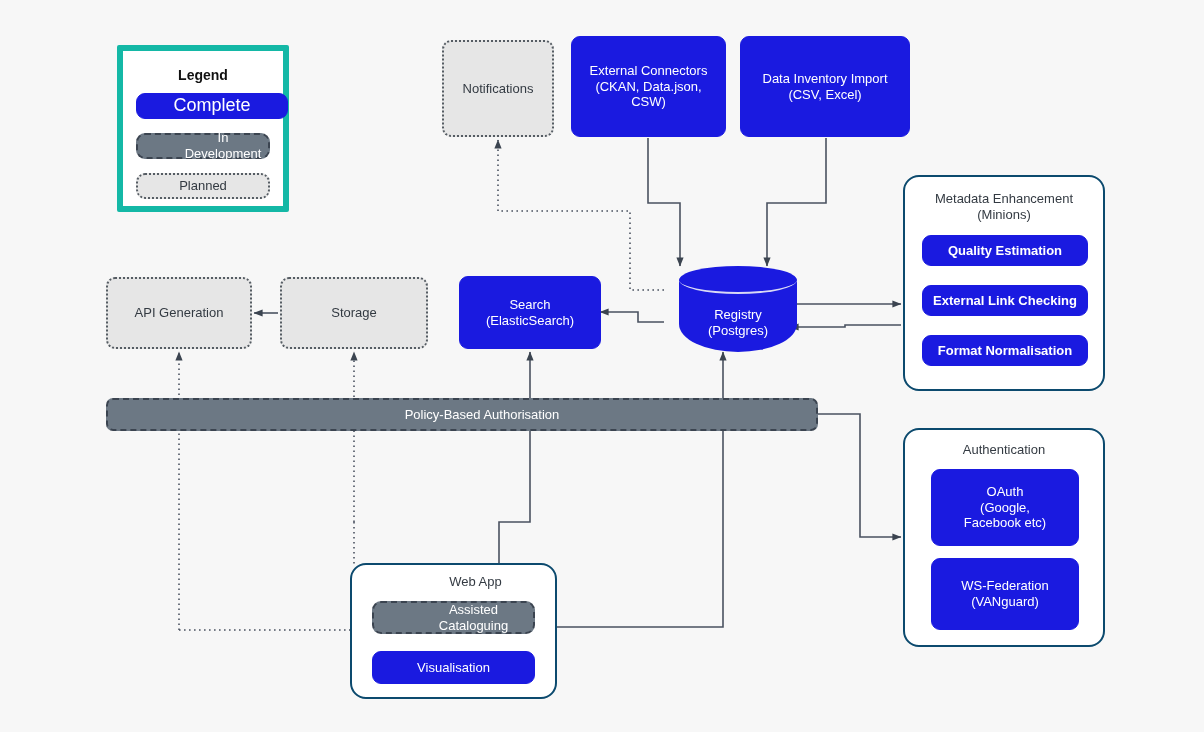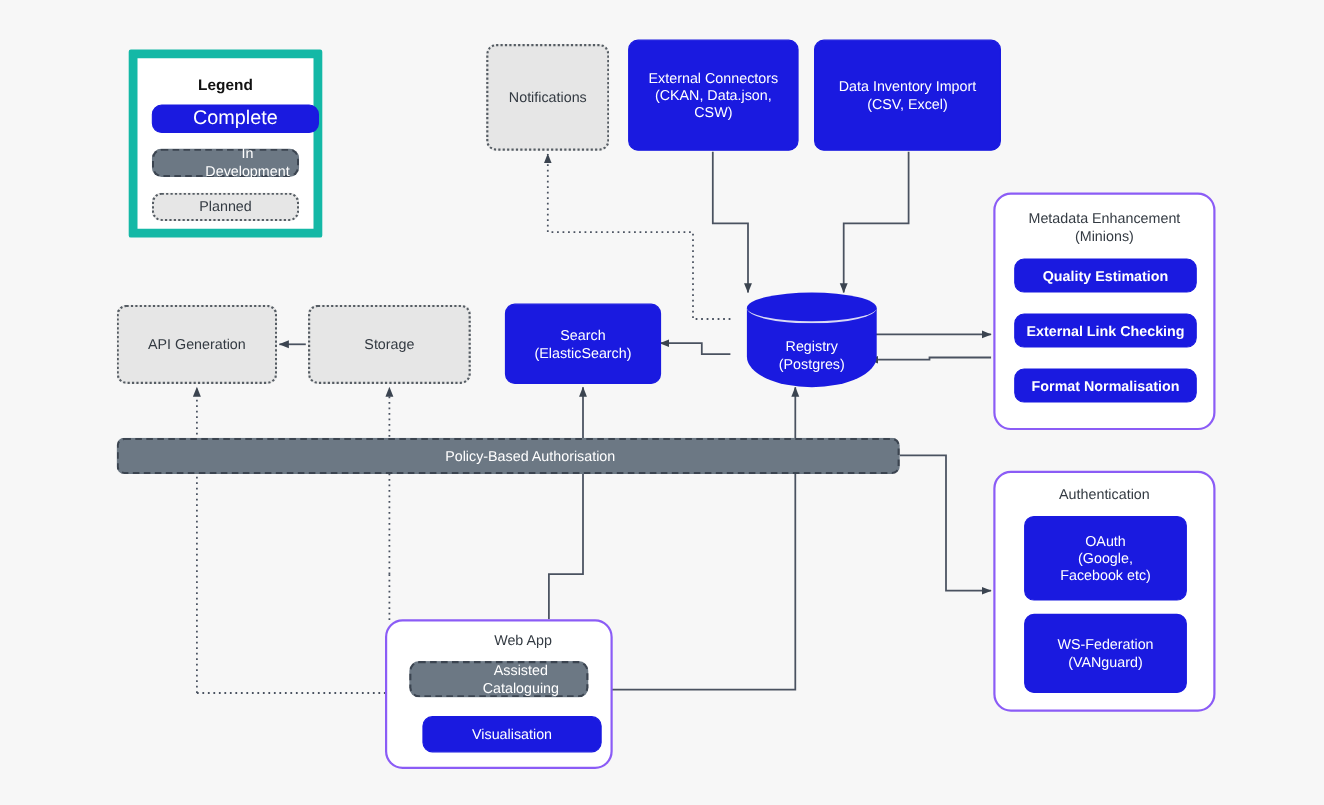--- a/index.html
+++ b/index.html
@@ -11,22 +11,22 @@
   #canvas{position:absolute;inset:0;width:1204px;height:732px;}
   svg#wires{position:absolute;left:0;top:0;width:1204px;height:732px;pointer-events:none;}
 
   .node{position:absolute;box-sizing:border-box;display:flex;align-items:center;
         justify-content:center;text-align:center;line-height:1.22;}
 
   
   .complete{background:#1a1ae0;color:#ffffff;border-radius:9px;border:1px solid #1a1ae0;}
   .indev{background:#6c7884;color:#ffffff;border-radius:9px;border:2px dashed #3b4450;padding-left:40px;}
   .planned{background:#e6e6e6;color:#333a42;border-radius:9px;border:2px dotted #555c63;}
-  .group{background:#ffffff;border:2px solid #8b5cf6;border-radius:16px;}
-  .legendbox{background:#ffffff;border:8px solid #14b8a6;border-radius:2px;}
+  .group{background:#ffffff;border:2px solid #0c4a6e;border-radius:16px;}
+  .legendbox{background:#ffffff;border:6px solid #14b8a6;border-radius:2px;}
 
   .grouptitle{position:absolute;left:0;right:0;text-align:center;color:#333a42;
               font-size:13px;line-height:1.25;}
 
   .cyl{position:absolute;margin-left:15px;}
   .cyl .body{position:absolute;left:0;right:0;bottom:0;top:14px;background:#1a1ae0;
              border-bottom-left-radius:50% 28px;border-bottom-right-radius:50% 28px;}
   .cyl .top{position:absolute;left:0;right:0;top:0;height:28px;background:#1a1ae0;
             border-radius:50%;border-bottom:2px solid #d9d9f5;box-sizing:border-box;}
   .cyl .lbl{position:absolute;left:0;right:0;top:28px;bottom:0;display:flex;
@@ -179,18 +179,18 @@
     </div>
   </div>
 
   <div class="group" style="position:absolute;left:350px;top:563px;width:203px;height:132px;">
     <div class="grouptitle" style="top:9px;margin-left:44px;">
       <span>Web App</span>
     </div>
     <div class="node indev" style="left:20px;top:36px;width:163px;height:33px;font-size:13px;">
       <span>Assisted Cataloguing</span>
     </div>
-    <div class="node complete" style="left:32px;top:86px;width:163px;height:33px;font-size:13px;">
+    <div class="node complete" style="left:20px;top:86px;width:163px;height:33px;font-size:13px;">
       <span>Visualisation</span>
     </div>
   </div>
 
 </div>
 
 </body></html>

